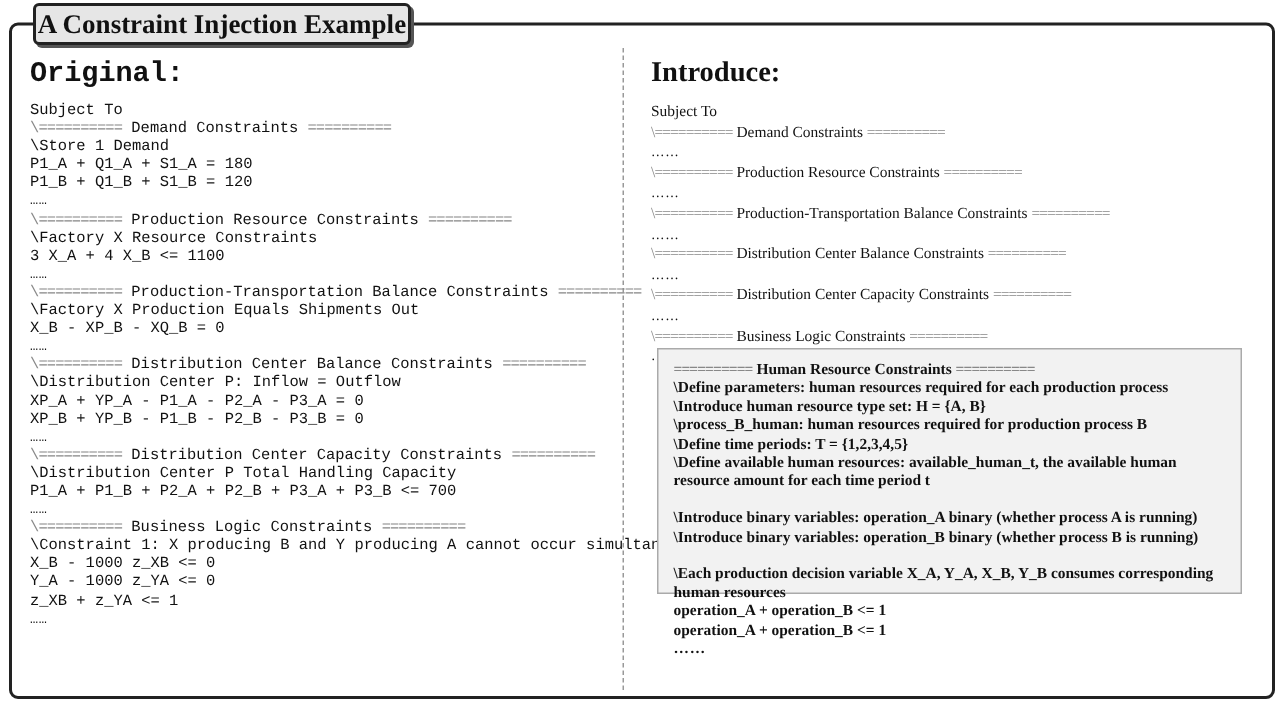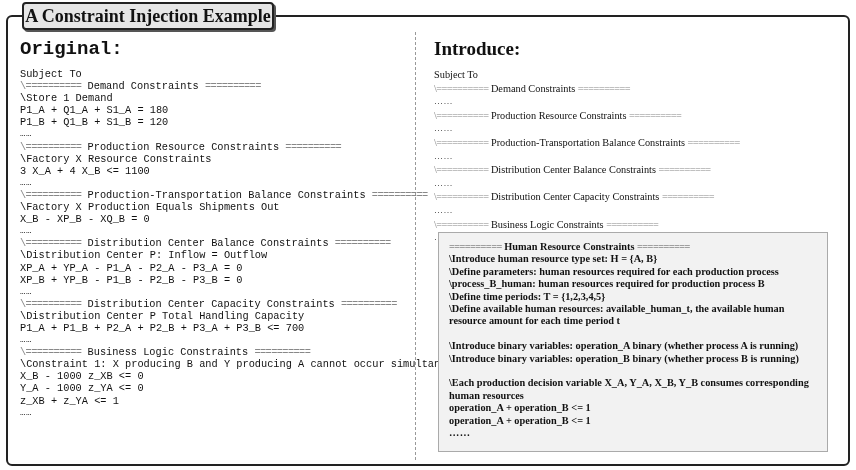--- a/index.html
+++ b/index.html
@@ -14,21 +14,21 @@
   .title-text { font-weight: bold; font-size: 18px; font-family: "Liberation Serif", serif; }
   .divider { position: absolute; left: 415px; top: 32px; height: 428px; width: 0;
              border-left: 1px dashed #999; }
   .col { position: absolute; top: 38px; }
   .col-left { left: 20px; width: 390px; font-family: Liberation Mono, monospace; }
   .col-right { left: 434px; width: 400px; }
   .col-heading { font-weight: bold; font-size: 19px; margin: 0 0 8px 0; line-height: 22px; }
   .line { font-size: 10.3px; line-height: 12.1px; white-space: pre; }
   .dots { font-size: 9px; line-height: 12.1px; letter-spacing: 0.5px; }
   .eq { color: #888; letter-spacing: -0.6px; }
-  .inject-box { position: absolute; left: 438px; top: 232px; width: 390px; height: 220px;
+  .inject-box { position: absolute; left: 438px; top: 232px; width: 390px; height: 164px;
                 border: 1px solid #aaa; background: #f2f2f2; box-sizing: border-box; padding: 8px 10px; }
   .bline { font-size: 10.3px; line-height: 12.4px; font-weight: bold; white-space: pre-wrap; }
   .bline.spacer { height: 12.4px; }
 </style>
 </head>
 <body>
 
 <div class="frame"></div>
 
 <div class="title-box">
@@ -87,22 +87,22 @@
       <div class="line" style="line-height: 13.6px;"><span class="eq">\</span><span class="eq">==========</span><span> Distribution Center Capacity Constraints </span><span class="eq">==========</span></div>
       <div class="line dots" style="line-height: 13.6px;">……</div>
       <div class="line" style="line-height: 13.6px;"><span class="eq">\</span><span class="eq">==========</span><span> Business Logic Constraints </span><span class="eq">==========</span></div>
       <div class="line dots" style="line-height: 13.6px;">……</div>
     </div>
 </div>
 
 <div class="inject-box">
   <div id="injected-lines">
       <div class="bline"><span class="eq">==========</span><span> Human Resource Constraints </span><span class="eq">==========</span></div>
+      <div class="bline">\Define parameters: human resources required for each production process</div>
       <div class="bline">\Introduce human resource type set: H = {A, B}</div>
-      <div class="bline">\Define parameters: human resources required for each production process</div>
       <div class="bline">\process_B_human: human resources required for production process B</div>
       <div class="bline">\Define time periods: T = {1,2,3,4,5}</div>
       <div class="bline">\Define available human resources: available_human_t, the available human resource amount for each time period t</div>
       <div class="bline spacer"></div>
       <div class="bline">\Introduce binary variables: operation_A binary (whether process A is running)</div>
       <div class="bline">\Introduce binary variables: operation_B binary (whether process B is running)</div>
       <div class="bline spacer"></div>
       <div class="bline">\Each production decision variable X_A, Y_A, X_B, Y_B consumes corresponding human resources</div>
       <div class="bline">operation_A + operation_B &lt;= 1</div>
       <div class="bline">operation_A + operation_B &lt;= 1</div>

